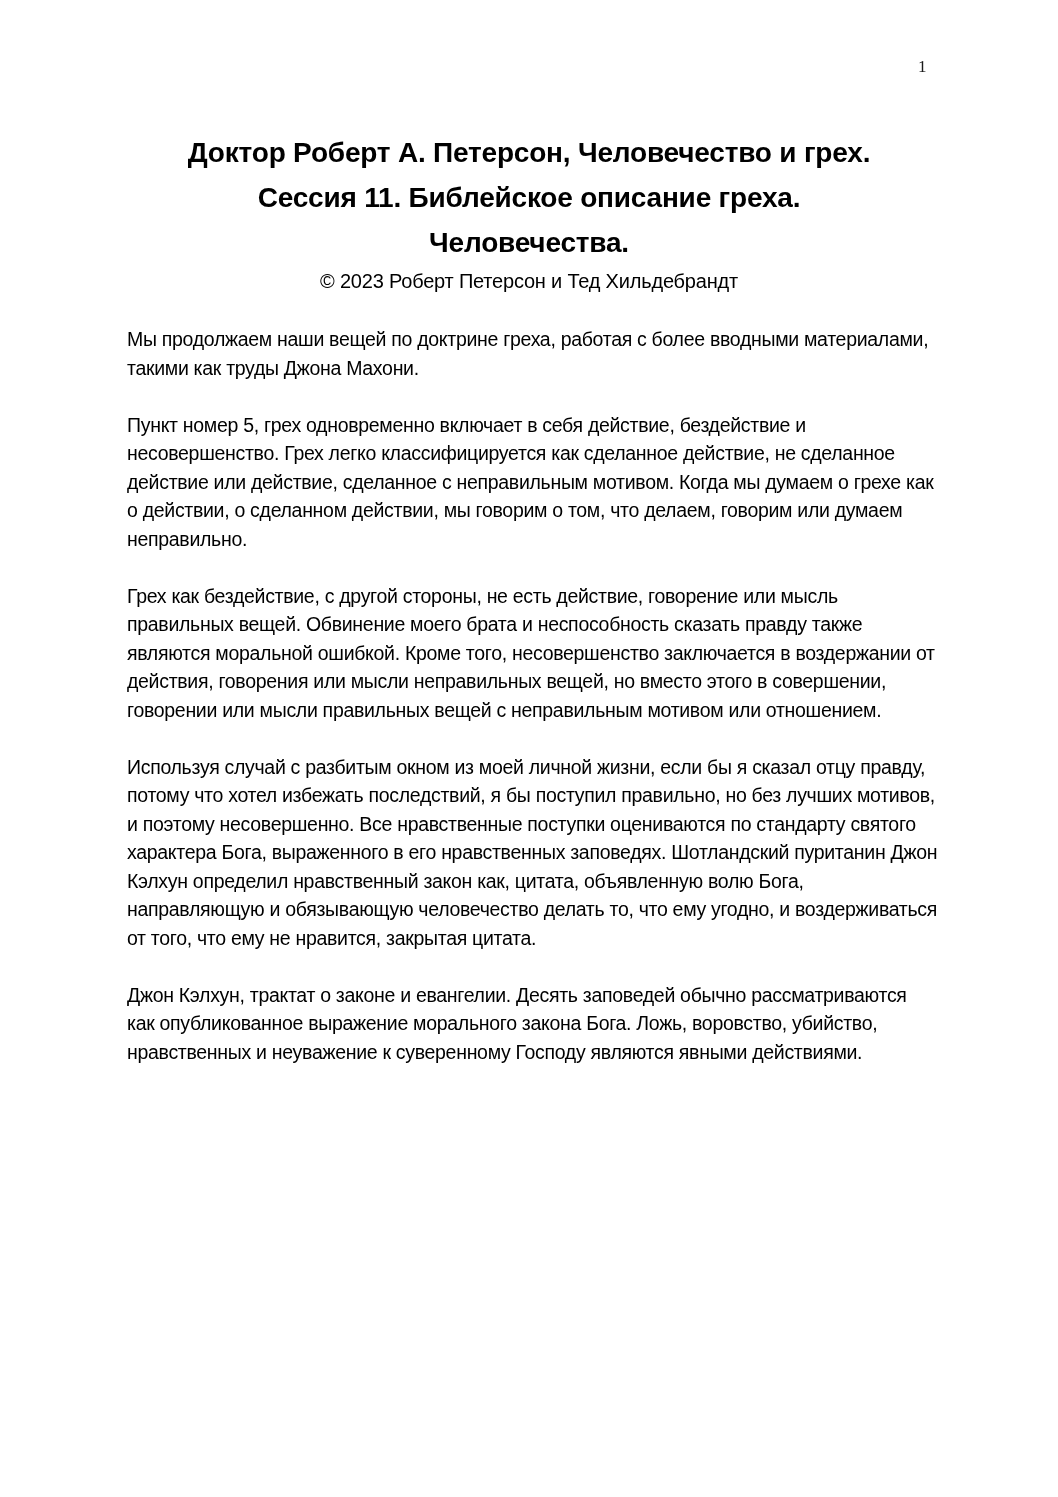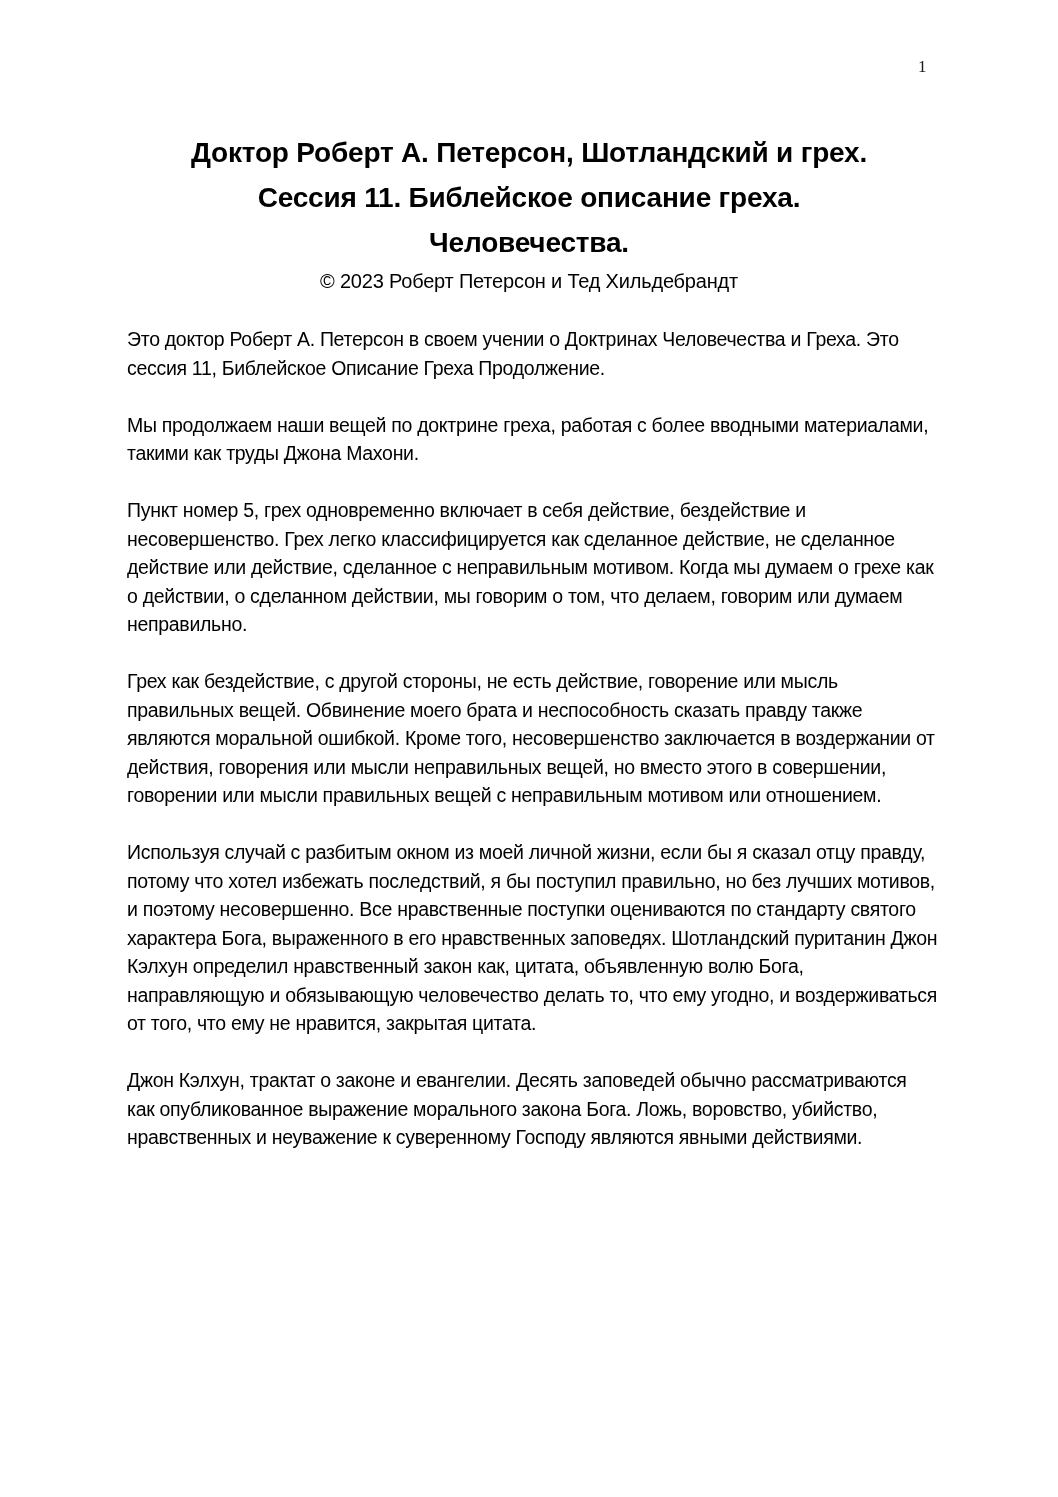--- a/index.html
+++ b/index.html
@@ -56,28 +56,27 @@
   }
 </style>
 </head>
 <body>
 
 <div class="page">
 
   <span class="page-number">1</span>
 
   <div class="header">
-    <div class="title-line">Доктор Роберт А. Петерсон, Шотландский и грех.</div>
+    <div class="title-line">Доктор Роберт А. Петерсон, Человечество и грех.</div>
     <div class="title-line">Сессия 11. Библейское описание греха.</div>
     <div class="title-line">Человечества.</div>
     <div class="copyright">© 2023 Роберт Петерсон и Тед Хильдебрандт</div>
   </div>
 
   <div class="content">
-    <p>Это доктор Роберт А. Петерсон в своем учении о Доктринах Человечества и Греха. Это сессия 11, Библейское Описание Греха Продолжение.</p>
     <p>Мы продолжаем наши вещей по доктрине греха, работая с более вводными материалами, такими как труды Джона Махони.</p>
     <p>Пункт номер 5, грех одновременно включает в себя действие, бездействие и несовершенство. Грех легко классифицируется как сделанное действие, не сделанное действие или действие, сделанное с неправильным мотивом. Когда мы думаем о грехе как о действии, о сделанном действии, мы говорим о том, что делаем, говорим или думаем неправильно.</p>
     <p>Грех как бездействие, с другой стороны, не есть действие, говорение или мысль правильных вещей. Обвинение моего брата и неспособность сказать правду также являются моральной ошибкой. Кроме того, несовершенство заключается в воздержании от действия, говорения или мысли неправильных вещей, но вместо этого в совершении, говорении или мысли правильных вещей с неправильным мотивом или отношением.</p>
     <p>Используя случай с разбитым окном из моей личной жизни, если бы я сказал отцу правду, потому что хотел избежать последствий, я бы поступил правильно, но без лучших мотивов, и поэтому несовершенно. Все нравственные поступки оцениваются по стандарту святого характера Бога, выраженного в его нравственных заповедях. Шотландский пуританин Джон Кэлхун определил нравственный закон как, цитата, объявленную волю Бога, направляющую и обязывающую человечество делать то, что ему угодно, и воздерживаться от того, что ему не нравится, закрытая цитата.</p>
     <p>Джон Кэлхун, трактат о законе и евангелии. Десять заповедей обычно рассматриваются как опубликованное выражение морального закона Бога. Ложь, воровство, убийство, нравственных и неуважение к суверенному Господу являются явными действиями.</p>
   </div>
 
 </div>
 
 </body></html>

